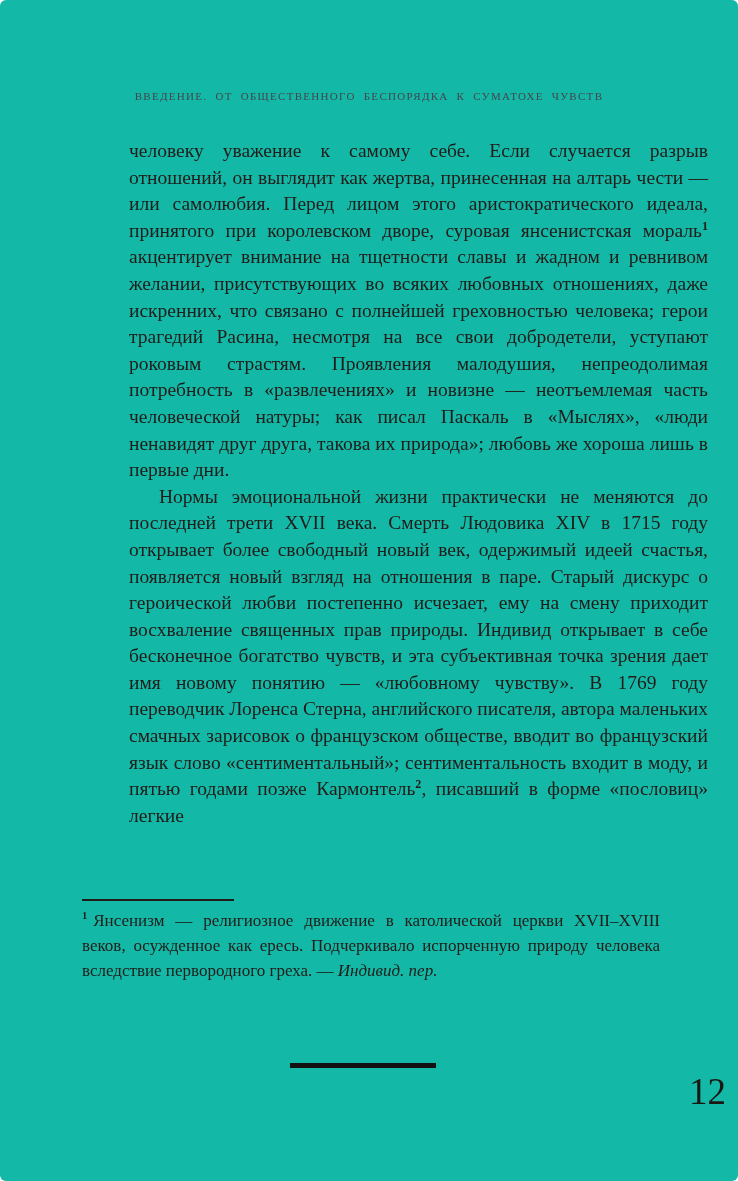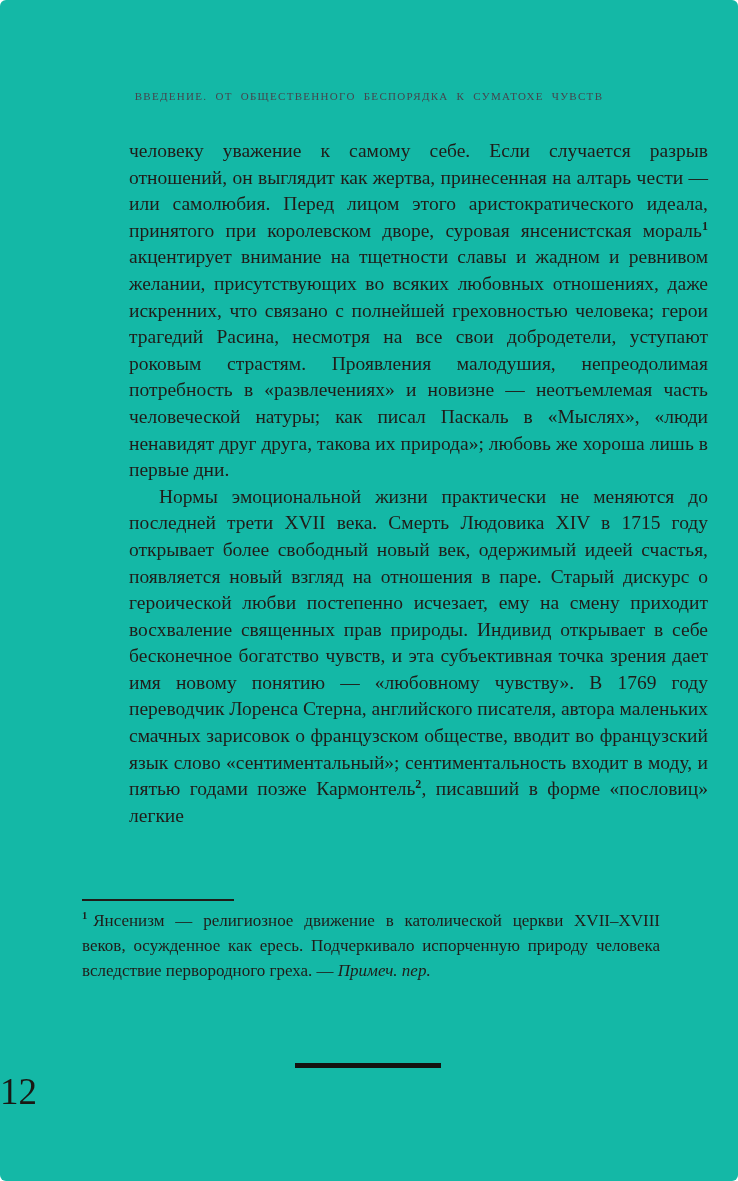--- a/index.html
+++ b/index.html
@@ -80,22 +80,22 @@
     vertical-align: super;
     margin-right: 6px;
   }
   .footnotes i {
     font-style: italic;
   }
   .page-footer {
     position: absolute;
     top: 1063px;
     left: 0;
-    right: 3px;
-    text-align: left;
+    right: 12px;
+    text-align: right;
   }
   .footer-bar {
     width: 146px;
     height: 5px;
     background: #141210;
     margin: 0 auto;
   }
   .page-number {
     margin-top: 2px;
     font-size: 37px;
@@ -110,21 +110,21 @@
 
   <div class="running-head">ВВЕДЕНИЕ. ОТ ОБЩЕСТВЕННОГО БЕСПОРЯДКА К СУМАТОХЕ ЧУВСТВ</div>
 
   <div class="body-text">
     <p class="para"><span>человеку уважение к самому себе. Если случается разрыв отношений, он выглядит как жертва, принесенная на алтарь чести — или самолюбия. Перед лицом этого аристократического идеала, принятого при королевском дворе, суровая янсенистская мораль</span><sup class="fnref">1</sup><span> акцентирует внимание на тщетности славы и жадном и ревнивом желании, присутствующих во всяких любовных отношениях, даже искренних, что связано с полнейшей греховностью человека; герои трагедий Расина, несмотря на все свои добродетели, уступают роковым страстям. Проявления малодушия, непреодолимая потребность в «развлечениях» и новизне — неотъемлемая часть человеческой натуры; как писал Паскаль в «Мыслях», «люди ненавидят друг друга, такова их природа»; любовь же хороша лишь в первые дни.</span></p>
     <p class="para indent"><span>Нормы эмоциональной жизни практически не меняются до последней трети XVII века. Смерть Людовика XIV в 1715 году открывает более свободный новый век, одержимый идеей счастья, появляется новый взгляд на отношения в паре. Старый дискурс о героической любви постепенно исчезает, ему на смену приходит восхваление священных прав природы. Индивид открывает в себе бесконечное богатство чувств, и эта субъективная точка зрения дает имя новому понятию — «любовному чувству». В 1769 году переводчик Лоренса Стерна, английского писателя, автора маленьких смачных зарисовок о французском обществе, вводит во французский язык слово «сентиментальный»; сентиментальность входит в моду, и пятью годами позже Кармонтель</span><sup class="fnref">2</sup><span>, писавший в форме «пословиц» легкие</span></p>
   </div>
 
   <div class="footnotes">
     <div class="fn-rule"></div>
-    <p><sup class="fnmark">1</sup><span>Янсенизм — религиозное движение в католической церкви XVII–XVIII веков, осужденное как ересь. Подчеркивало испорченную природу человека вследствие первородного греха. — </span><i>Примеч. пер.</i></p>
+    <p><sup class="fnmark">1</sup><span>Янсенизм — религиозное движение в католической церкви XVII–XVIII веков, осужденное как ересь. Подчеркивало испорченную природу человека вследствие первородного греха. — </span><i>Индивид. пер.</i></p>
   </div>
 
   <div class="page-footer">
     <div class="footer-bar"></div>
     <div class="page-number">12</div>
   </div>
 
 </div>
 
 </body></html>

